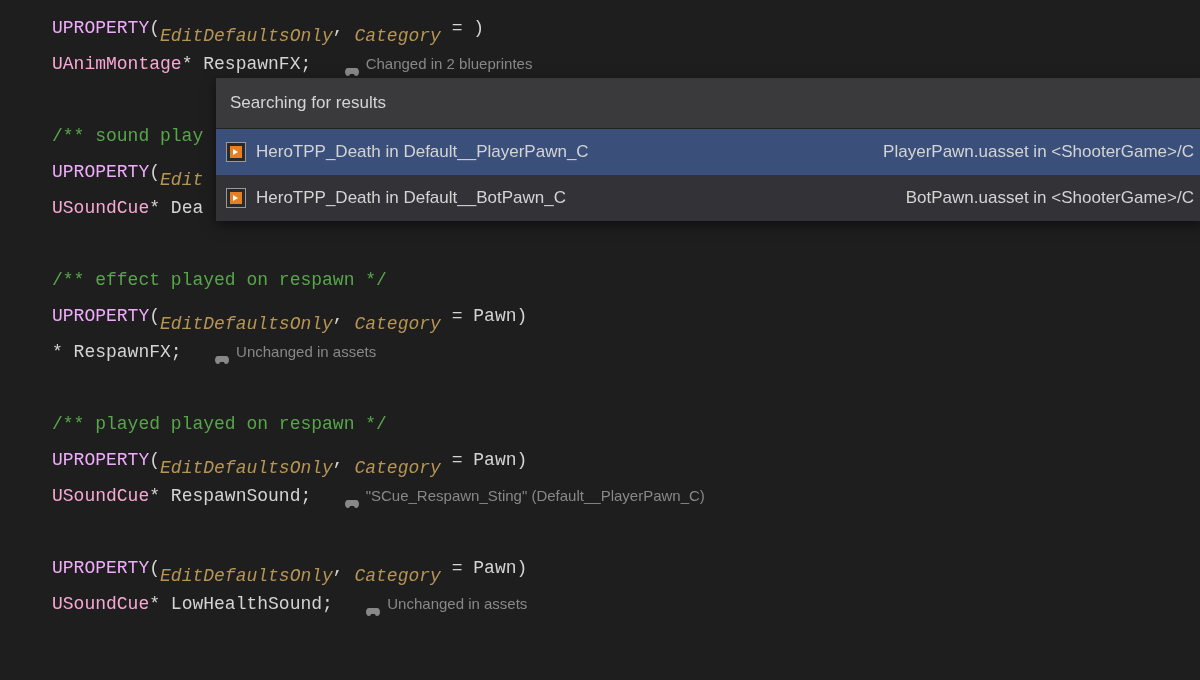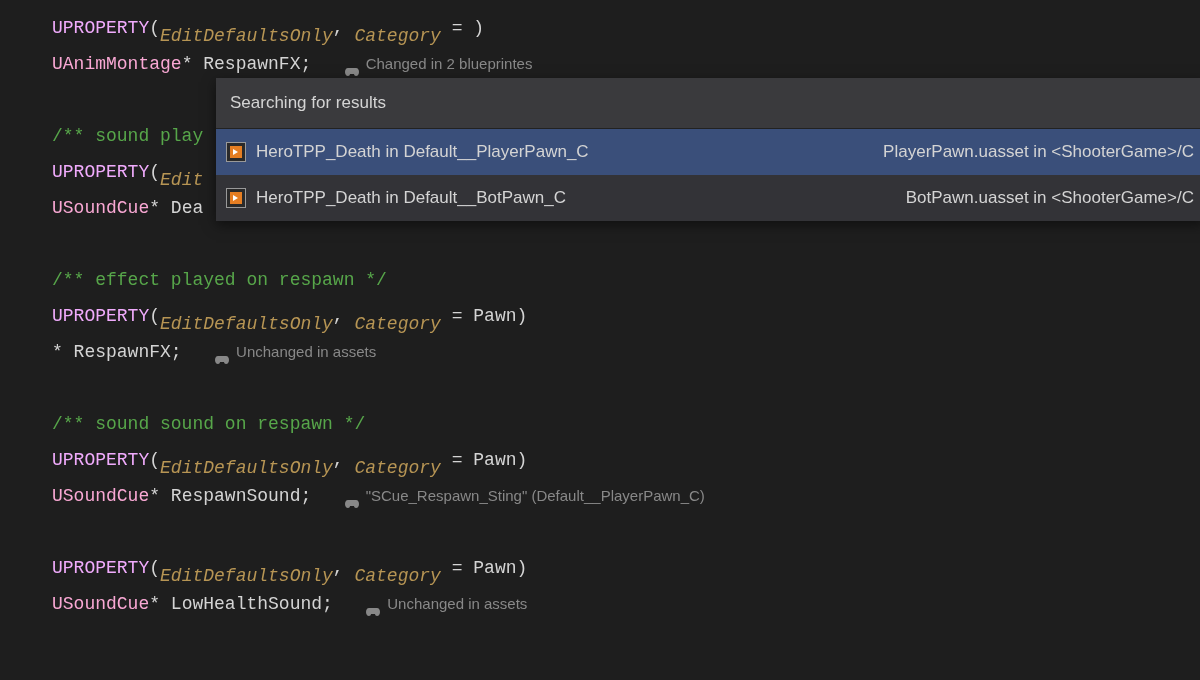--- a/index.html
+++ b/index.html
@@ -167,21 +167,21 @@
 
   <div class="line">
     <span class="punct">* </span><span class="ident">RespawnFX</span><span class="punct">;   </span><span class="hint"><span class="gamepad-icon"><svg viewBox="0 0 16 12">
             <path d="M4 2h8c2 0 3 2 3 4s-1 4-3 4c-1 0-2-1-2-2H6c0 1-1 2-2 2-2 0-3-2-3-4s1-4 3-4z"></path>
           </svg></span><span>Unchanged in assets</span></span>
   </div>
 
   <div class="blank-line"></div>
 
   <div class="line">
-    <span class="comment">/** sound sound on respawn */</span>
+    <span class="comment">/** played played on respawn */</span>
   </div>
 
   <div class="line">
     <span class="macro">UPROPERTY</span><span class="punct">(</span><span class="param-key">EditDefaultsOnly</span><span class="punct">, </span><span class="param-key">Category</span><span class="equals"> = </span><span class="category-val">Pawn</span><span class="punct">)</span>
   </div>
 
   <div class="line">
     <span class="type">USoundCue</span><span class="punct">* </span><span class="ident">RespawnSound</span><span class="punct">;   </span><span class="hint"><span class="gamepad-icon"><svg viewBox="0 0 16 12">
             <path d="M4 2h8c2 0 3 2 3 4s-1 4-3 4c-1 0-2-1-2-2H6c0 1-1 2-2 2-2 0-3-2-3-4s1-4 3-4z"></path>
           </svg></span><span>"SCue_Respawn_Sting" (Default__PlayerPawn_C)</span></span>

